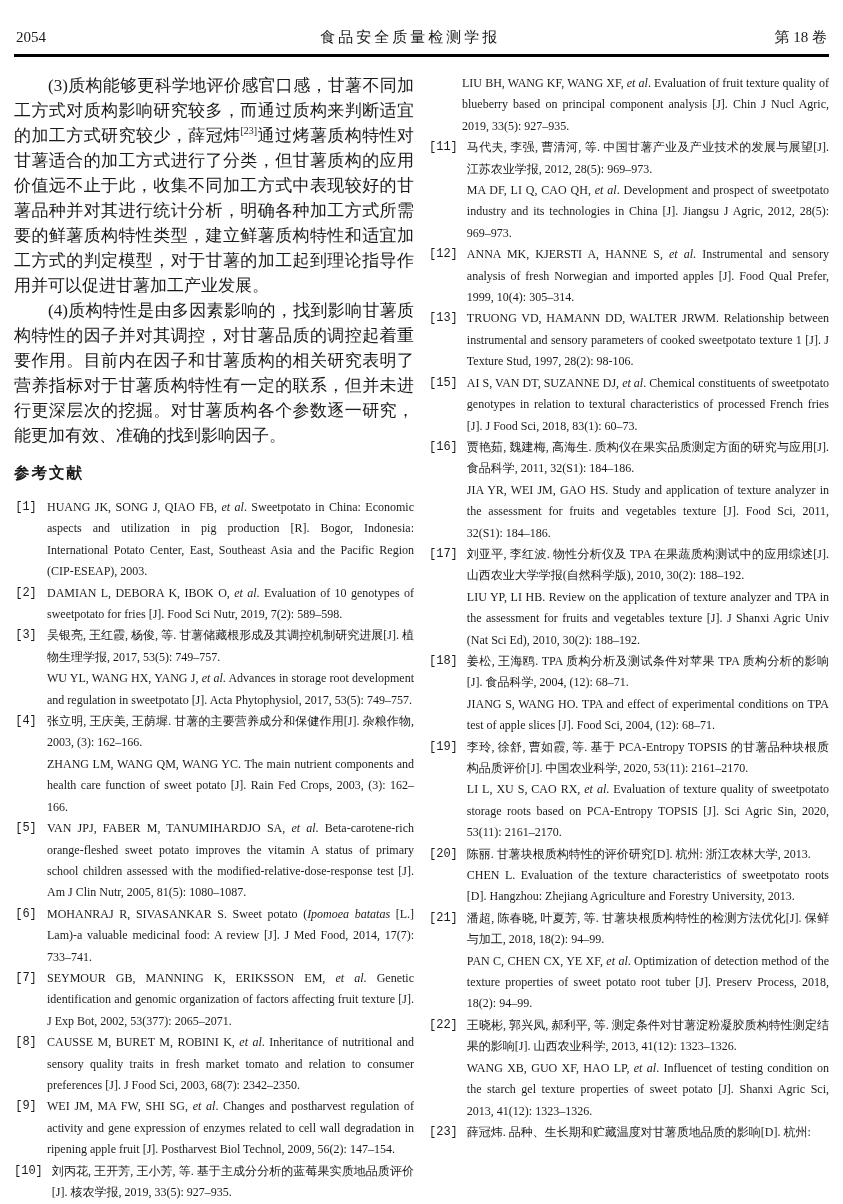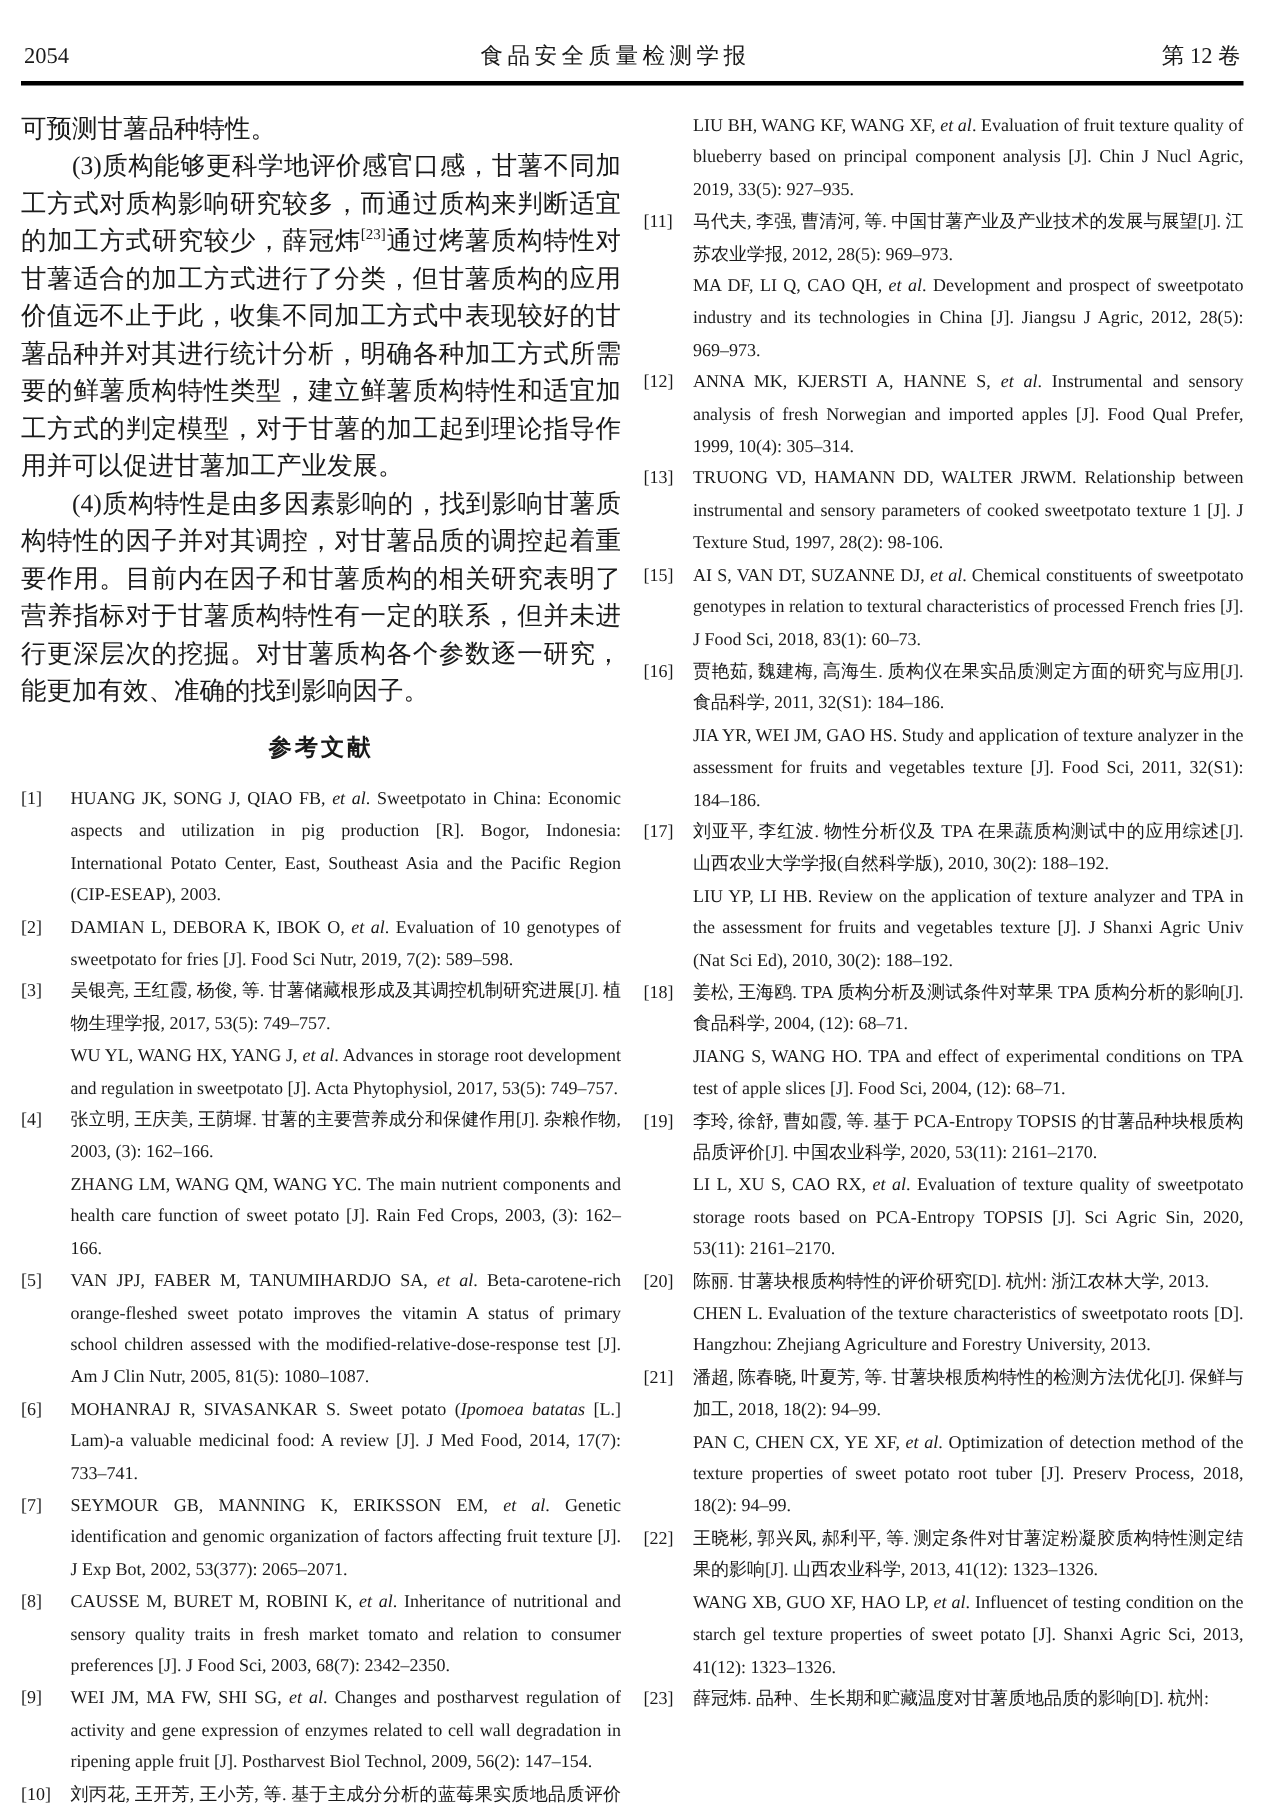--- a/index.html
+++ b/index.html
@@ -30,50 +30,48 @@
     text-align: justify; margin: 0;
   }
   .para.indent { text-indent: 2em; }
   .para sup { font-size: 10px; line-height: 0; }
 
   
   .refs-heading {
     font-family: Liberation Serif, serif;
     font-weight: bold; font-size: 15.5px; letter-spacing: 2px;
     margin: 15px 0 13px 0;
-    text-align: center;
   }
   .ref-item { display: flex; }
   .ref-num {
-    flex: 0 0 24px; text-align: left;
-    font-size: 12px; line-height: 21.4px; white-space: nowrap;
+    flex: 0 0 24px; text-align: center;
+    font-size: 12px; line-height: 21.4px; white-space: nowrap; font-family: Liberation Mono, monospace;
   }
   .ref-body { flex: 1; margin-left: 9px; }
   .ref-entry {
     font-size: 12px; line-height: 21.4px;
     text-align: justify; margin: 0;
   }
   .ref-entry i { font-style: italic; }
 </style>
 </head>
 <body>
 
 <div class="page">
 
   <div class="running-head">
     <span>2054</span>
     <span class="journal">食品安全质量检测学报</span>
-    <span>第 12 卷</span>
+    <span>第 18 卷</span>
   </div>
   <hr class="head-rule">
 
   <div class="columns">
     <div class="col">
       <div id="left-paragraphs">
-          <div class="para"><span>可预测甘薯品种特性。</span></div>
           <div class="para indent"><span>(3)质构能够更科学地评价感官口感，甘薯不同加工方式对质构影响研究较多，而通过质构来判断适宜的加工方式研究较少，薛冠炜</span><sup>[23]</sup><span>通过烤薯质构特性对甘薯适合的加工方式进行了分类，但甘薯质构的应用价值远不止于此，收集不同加工方式中表现较好的甘薯品种并对其进行统计分析，明确各种加工方式所需要的鲜薯质构特性类型，建立鲜薯质构特性和适宜加工方式的判定模型，对于甘薯的加工起到理论指导作用并可以促进甘薯加工产业发展。</span></div>
           <div class="para indent"><span>(4)质构特性是由多因素影响的，找到影响甘薯质构特性的因子并对其调控，对甘薯品质的调控起着重要作用。目前内在因子和甘薯质构的相关研究表明了营养指标对于甘薯质构特性有一定的联系，但并未进行更深层次的挖掘。对甘薯质构各个参数逐一研究，能更加有效、准确的找到影响因子。</span></div>
         </div>
       <div class="refs-heading">参考文献</div>
       <div id="left-refs">
           <div class="ref-item">
             <div class="ref-num">[1]</div>
             <div class="ref-body">
               <div class="ref-entry"><span>HUANG JK, SONG J, QIAO FB, </span><i>et al</i><span>. Sweetpotato in China: Economic aspects and utilization in pig production [R]. Bogor, Indonesia: International Potato Center, East, Southeast Asia and the Pacific Region (CIP-ESEAP), 2003.</span></div>
             </div>

